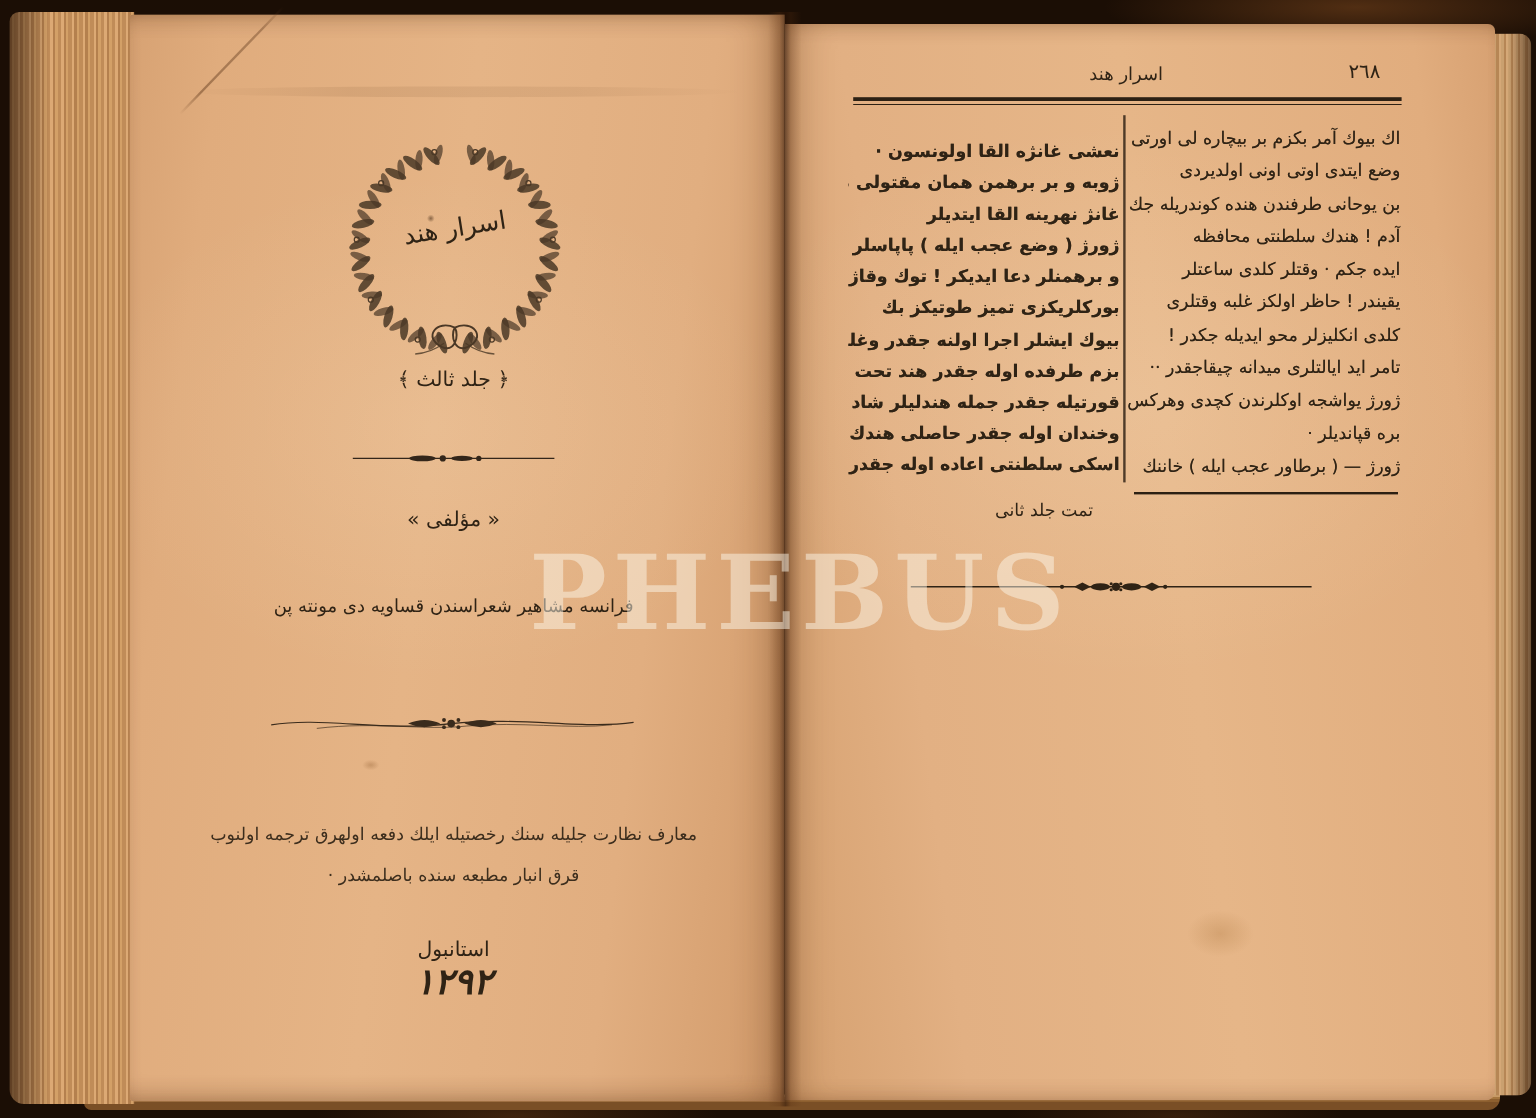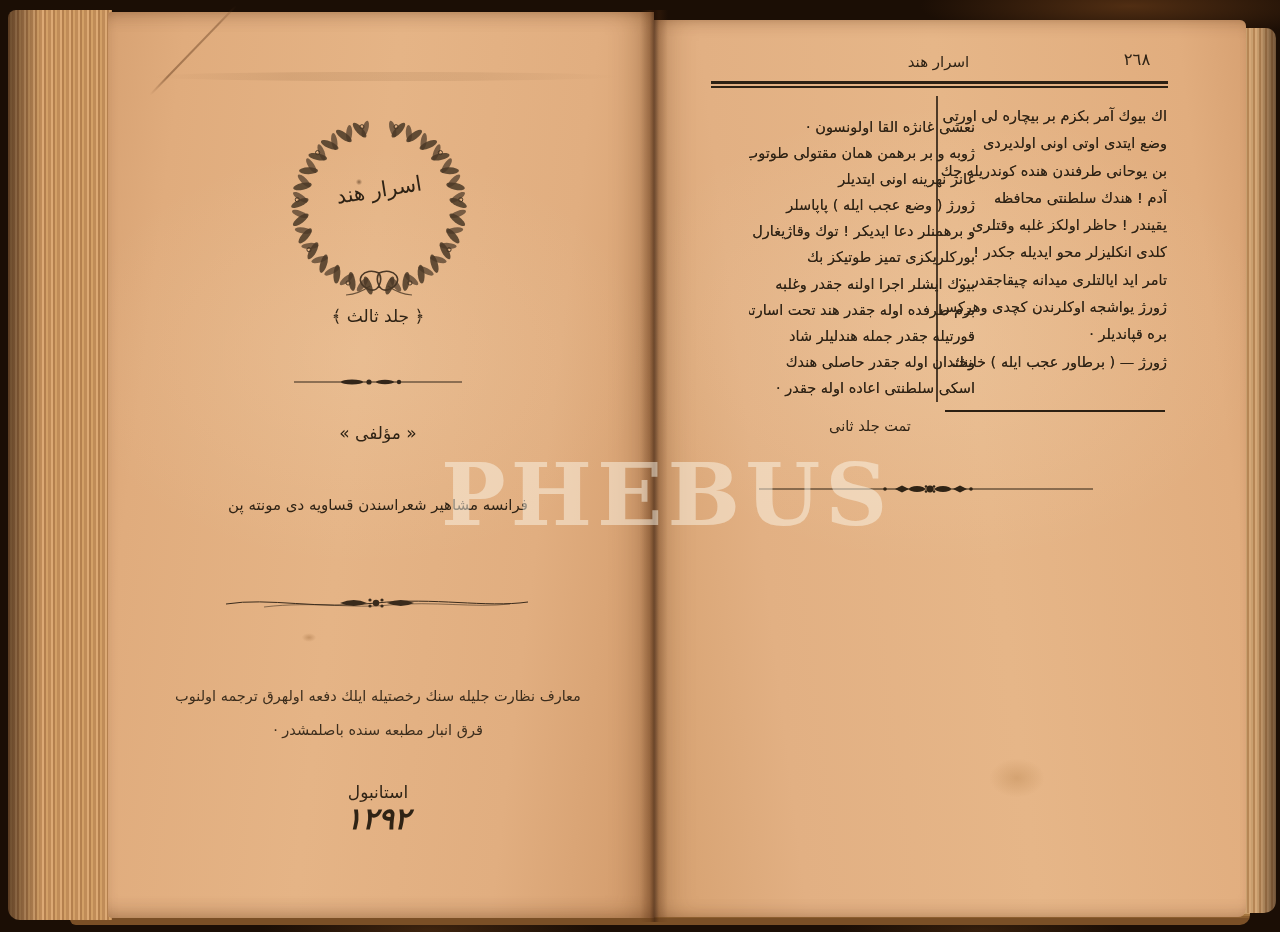--- a/index.html
+++ b/index.html
@@ -59,21 +59,21 @@
   .ctr{text-align:center;}
   
   .page-number{left:1102px;top:50px;width:70px;font-size:16.5px;letter-spacing:1px;text-align:center;}
   .running-title{left:710px;top:53px;width:457px;font-size:15px;}
   .hdrule{left:711px;top:81px;width:457px;height:8px;
     background:linear-gradient(180deg,#2d2114 0 3px,transparent 3px 5.5px,#2d2114 5.5px 6.8px,transparent 6.8px);}
   .colsep{left:936px;top:96px;width:2px;height:306px;background:rgba(50,36,22,.85);}
   .col{overflow:hidden;}
   .col1{left:940px;top:103px;width:227px;height:301px;}
   .col1 .ln{height:27.3px;line-height:27.3px;}
-  .col2{left:749px;top:114px;width:226px;height:288px;}
+  .col2{left:707px;top:114px;width:226px;height:288px;font-weight:bold;}
   .col2 .ln{height:26.1px;line-height:26.1px;}
   .ln{font-size:14.5px;white-space:nowrap;direction:rtl;text-align:right;
       text-shadow:0 0 .5px rgba(47,35,21,.7);}
   .underline{left:945px;top:410px;width:220px;height:2px;background:#2c2013;}
   .end-note{left:795px;top:418px;width:150px;font-size:14.5px;}
   .rp-divider{left:757px;top:482px;width:338px;height:14px;}
   
   .wreath{left:282px;top:115px;width:194px;height:190px;}
   .emblem-title{left:282px;top:178px;width:194px;font-size:21px;transform:rotate(-9deg);}
   .volume-label{left:272px;top:306px;width:212px;font-size:17px;}
@@ -219,32 +219,33 @@
 <div class="abs page-number ar ctr ink">٢٦٨</div>
 <div class="abs running-title ar ctr ink">اسرار هند</div>
 <div class="abs hdrule"></div>
 <div class="abs colsep"></div>
 
 <div class="abs col col1 ink">
   <div class="ln">اك بيوك آمر بكزم بر بيچاره لى اورتى يه</div>
   <div class="ln">وضع ايتدى اوتى اونى اولديردى</div>
   <div class="ln">بن يوحانى طرفندن هنده كوندريله جك</div>
   <div class="ln">آدم ! هندك سلطنتى محافظه</div>
+  <div class="ln">ايده جكم · وقتلر كلدى ساعتلر</div>
   <div class="ln">يقيندر ! حاظر اولكز غلبه وقتلرى</div>
   <div class="ln">كلدى انكليزلر محو ايديله جكدر !</div>
   <div class="ln">تامر ايد ايالتلرى ميدانه چيقاجقدر ··</div>
   <div class="ln">ژورژ يواشجه اوكلرندن كچدى وهركس</div>
   <div class="ln">بره قپانديلر ·</div>
   <div class="ln">ژورژ — ( برطاور عجب ايله ) خاننك</div>
 </div>
 
 <div class="abs col col2 ink">
   <div class="ln">نعشى غانژه القا اولونسون ·</div>
   <div class="ln">ژوبه و بر برهمن همان مقتولى طوتوب</div>
-  <div class="ln">غانژ نهرينه اونى ايتديلر</div>
+  <div class="ln">غانژ نهرينه القا ايتديلر</div>
   <div class="ln">ژورژ ( وضع عجب ايله ) پاپاسلر</div>
   <div class="ln">و برهمنلر دعا ايديكر ! توك وقاژيغارل</div>
   <div class="ln">بوركلريكزى تميز طوتيكز بك</div>
   <div class="ln">بيوك ايشلر اجرا اولنه جقدر وغلبه</div>
   <div class="ln">بزم طرفده اوله جقدر هند تحت اسارتدن</div>
   <div class="ln">قورتيله جقدر جمله هندليلر شاد</div>
   <div class="ln">وخندان اوله جقدر حاصلى هندك</div>
   <div class="ln">اسكى سلطنتى اعاده اوله جقدر ·</div>
 </div>
 

